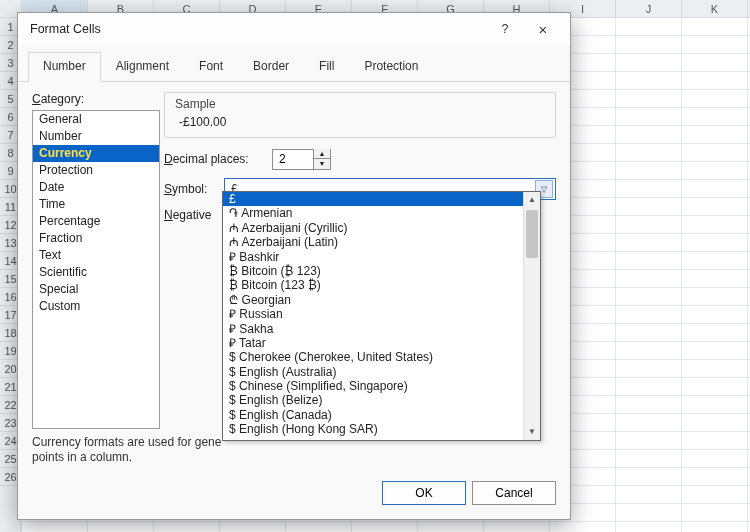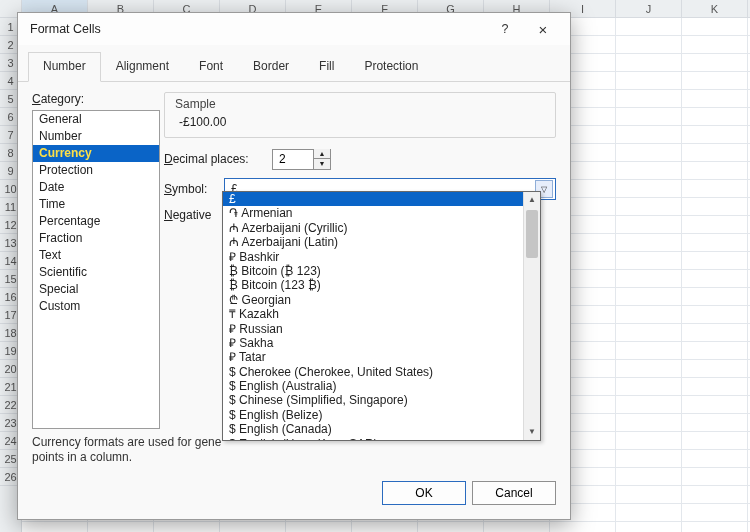--- a/index.html
+++ b/index.html
@@ -366,21 +366,20 @@
         <div class="dropdown" id="dropdown">
           <div class="ddlist" id="ddlist">
               <div class="dditem sel">£</div>
               <div class="dditem">֏ Armenian</div>
               <div class="dditem">₼ Azerbaijani (Cyrillic)</div>
               <div class="dditem">₼ Azerbaijani (Latin)</div>
               <div class="dditem">₽ Bashkir</div>
               <div class="dditem">₿ Bitcoin (₿ 123)</div>
               <div class="dditem">₿ Bitcoin (123 ₿)</div>
               <div class="dditem">₾ Georgian</div>
-              <div class="dditem">₸ Kazakh</div>
               <div class="dditem">₽ Russian</div>
               <div class="dditem">₽ Sakha</div>
               <div class="dditem">₽ Tatar</div>
               <div class="dditem">$ Cherokee (Cherokee, United States)</div>
               <div class="dditem">$ English (Australia)</div>
               <div class="dditem">$ Chinese (Simplified, Singapore)</div>
               <div class="dditem">$ English (Belize)</div>
               <div class="dditem">$ English (Canada)</div>
               <div class="dditem">$ English (Hong Kong SAR)</div>
             </div>

